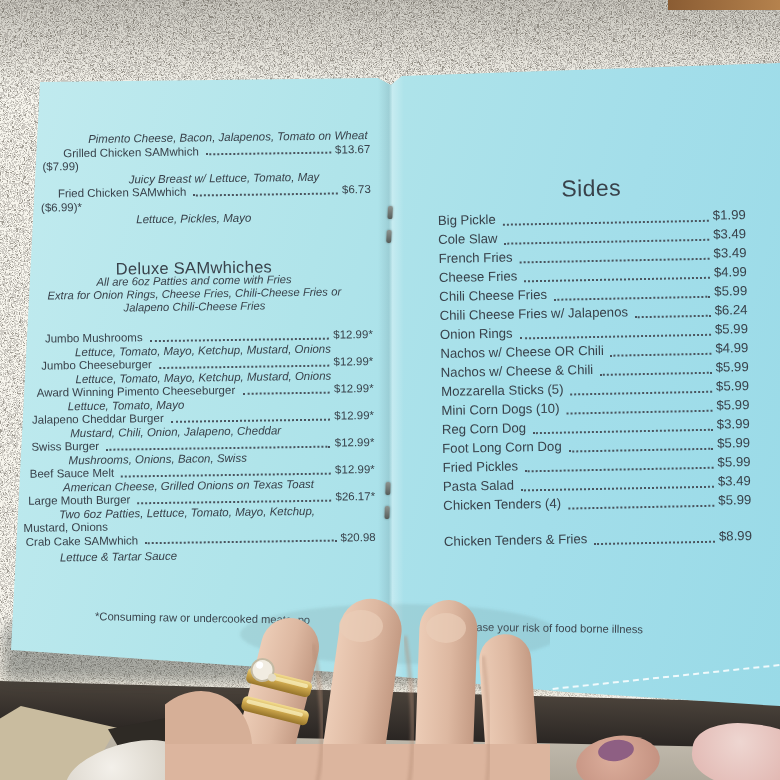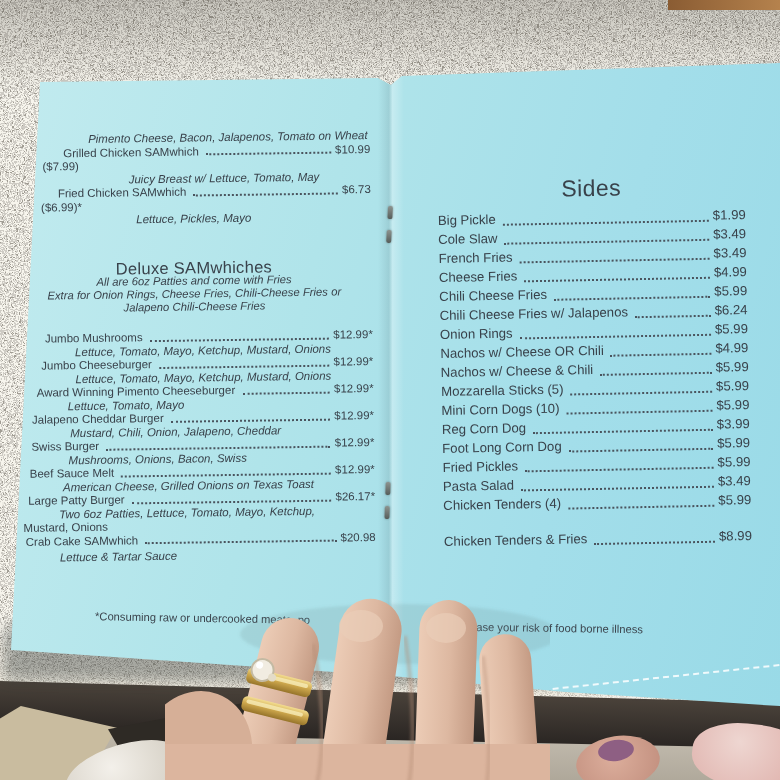--- a/index.html
+++ b/index.html
@@ -116,21 +116,21 @@
 <div class="abs booklet-shadow"></div>
 
 <div class="abs booklet">
   <div class="abs fold"></div>
 
   <div class="abs pl-content">
     <div class="it" style="padding-left:74px">Pimento Cheese, Bacon, Jalapenos, Tomato on Wheat</div>
     <div class="mrow" style="padding-left:49px">
       <span class="nm">Grilled Chicken SAMwhich</span>
       <span class="dots"></span>
-      <span class="pr">$10.99</span>
+      <span class="pr">$13.67</span>
     </div>
     <div style="padding-left:28px">($7.99)</div>
     <div class="it" style="padding-left:114px">Juicy Breast w/ Lettuce, Tomato, May</div>
     <div class="mrow" style="padding-left:43px">
       <span class="nm">Fried Chicken SAMwhich</span>
       <span class="dots"></span>
       <span class="pr">$6.73</span>
     </div>
     <div style="padding-left:26px">($6.99)*</div>
     <div class="it" style="padding-left:121px">Lettuce, Pickles, Mayo</div>
@@ -177,21 +177,21 @@
       <div class="mdesc" style="padding-left:50px">Mushrooms, Onions, Bacon, Swiss</div>
 
       <div class="mrow" style="padding-left:11px">
         <span class="nm">Beef Sauce Melt</span>
         <span class="dots"></span>
         <span class="pr">$12.99*</span>
       </div>
       <div class="mdesc" style="padding-left:44px">American Cheese, Grilled Onions on Texas Toast</div>
 
       <div class="mrow" style="padding-left:9px">
-        <span class="nm">Large Patty Burger</span>
+        <span class="nm">Large Mouth Burger</span>
         <span class="dots"></span>
         <span class="pr">$26.17*</span>
       </div>
       <div class="mdesc" style="padding-left:40px">Two 6oz Patties, Lettuce, Tomato, Mayo, Ketchup,</div>
       <div class="mdesc" style="padding-left:4px;font-style:normal">Mustard, Onions</div>
 
       <div class="mrow" style="padding-left:6px">
         <span class="nm">Crab Cake SAMwhich</span>
         <span class="dots"></span>
         <span class="pr">$20.98</span>

